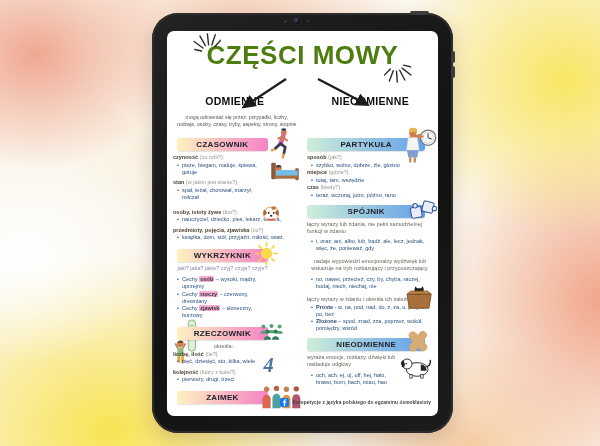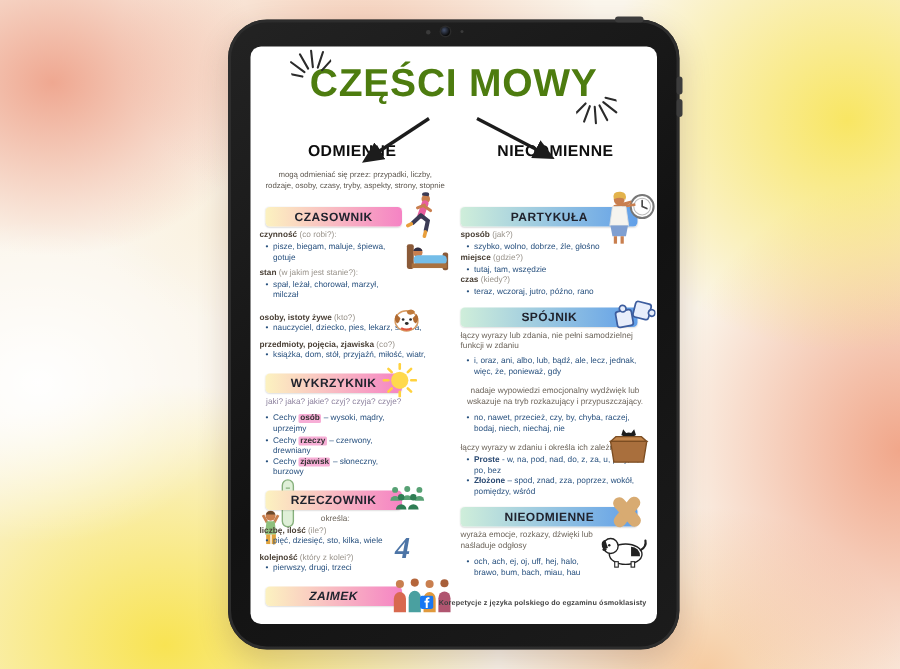--- a/index.html
+++ b/index.html
@@ -291,21 +291,21 @@
                   <path d="M6.6 18.5 a3.9 3.9 0 0 1 7.8 0z"></path>
    <circle cx="19.5" cy="9.5" r="2.4"></circle>
                   <path d="M15.6 18.5 a3.9 3.9 0 0 1 7.8 0z"></path>
   </g>
               </svg></span>
             <span class="icon icon-numeral-4"><svg viewBox="0 0 20 26" width="17" height="22">
   <text x="10" y="21" text-anchor="middle" font-family="Liberation Serif, serif" font-size="24" font-style="italic" font-weight="bold" fill="#4c74a6">4</text>
               </svg></span>
           </div>
           <div class="section section-zaimek sec-left">
-            <div class="banner" style="background: linear-gradient(90deg, rgb(252, 242, 192), rgb(245, 131, 196)); font-style: italic;">
+            <div class="banner" style="background: linear-gradient(90deg, rgb(252, 242, 192), rgb(245, 131, 196));">
               <span>ZAIMEK</span>
             </div>
             <span class="icon icon-people-group"><svg viewBox="0 0 46 30" width="42" height="27">
   <circle cx="7" cy="7" r="3" fill="#c97f4f"></circle>
                 <path d="M2.5 18 a4.5 5 0 0 1 9 0 l0 10 -9 0z" fill="#d8694f"></path>
   <circle cx="18" cy="6" r="3" fill="#b5663b"></circle>
                 <path d="M13.5 17 a4.5 5 0 0 1 9 0 l0 11 -9 0z" fill="#4aa0a0"></path>
   <circle cx="29" cy="7" r="3" fill="#c97f4f"></circle>
                 <path d="M24.5 18 a4.5 5 0 0 1 9 0 l0 10 -9 0z" fill="#e0993c"></path>
   <circle cx="40" cy="6.5" r="3" fill="#a85f3a"></circle>

